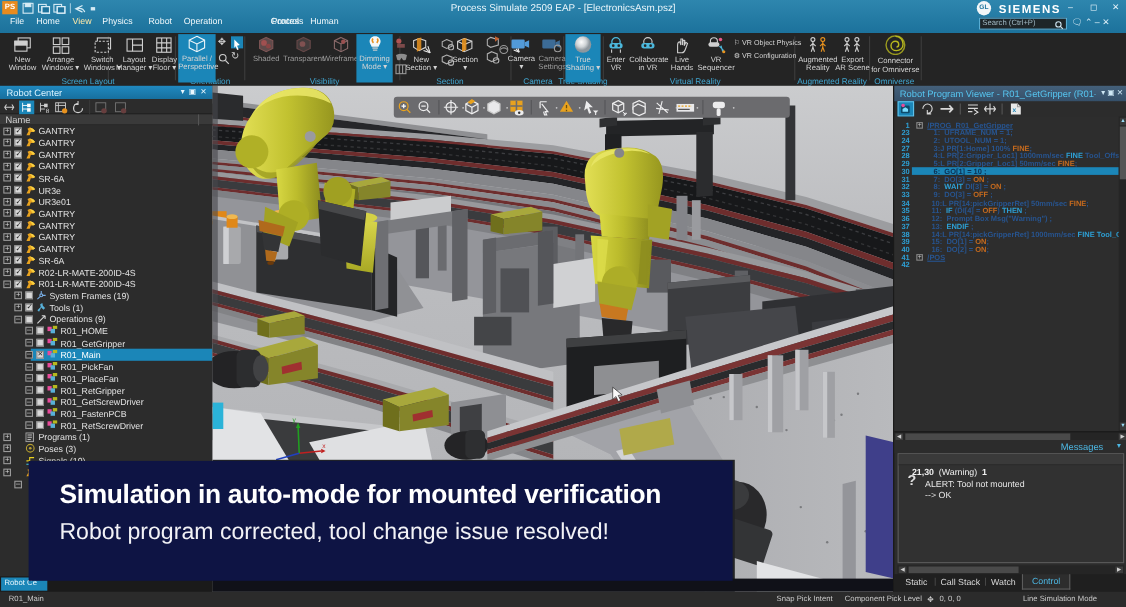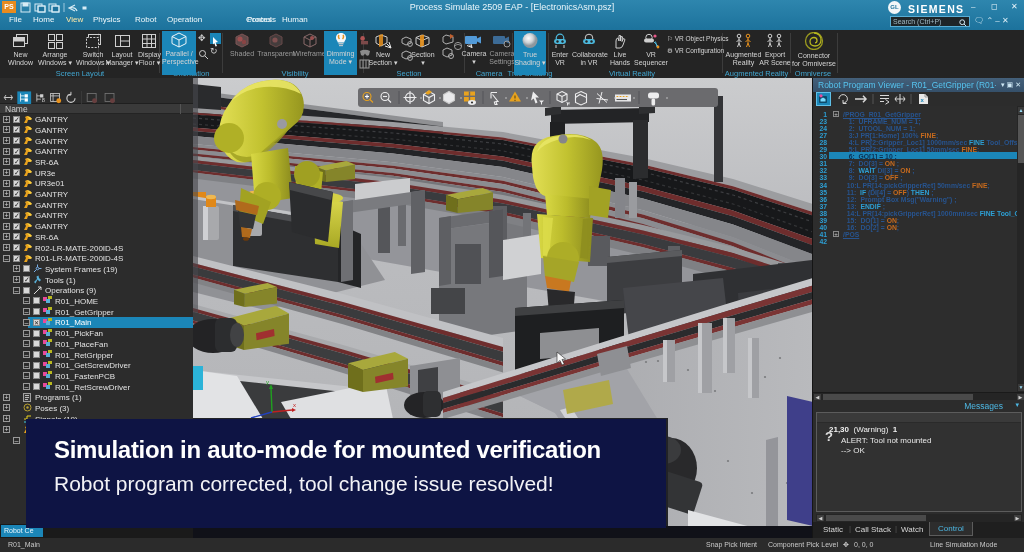--- a/index.html
+++ b/index.html
@@ -606,20 +606,22 @@
         <circle cx="247" cy="20" r="0.8" fill="#c8c8ca"></circle>
         <circle cx="268" cy="20" r="0.8" fill="#c8c8ca"></circle>
         <circle cx="313" cy="20" r="0.8" fill="#c8c8ca"></circle>
         <circle cx="334" cy="20" r="0.8" fill="#c8c8ca"></circle>
         <circle cx="422" cy="20" r="0.8" fill="#c8c8ca"></circle>
         <circle cx="441" cy="20" r="0.8" fill="#c8c8ca"></circle>
         <circle cx="474" cy="20" r="0.8" fill="#c8c8ca"></circle>
         <path d="M364,274 L364,285 L367,282.5 L369,287 L371.3,286 L369,281.5 L372.6,281 Z" fill="#f8f8f8" stroke="#222" stroke-width="0.6"></path>
       </svg></div>
 <div class="abs" id="lpanel">
+<div class="abs" id="lphead"><span style="margin-left:6px;line-height:12px;font-size:8.5px;">Robot Center</span>
+ <span style="position:absolute;right:5px;top:0;line-height:12px;font-size:7px;color:#eaf8ff;">▾ &nbsp;▣&nbsp; ✕</span></div>
 <div class="abs" id="lptool">
  <svg class="abs" style="left:2px;top:1px;" width="172" height="13" viewBox="0 0 210 16">
   <g stroke="#cfcfcf" fill="none">
    <path d="M2 8 L12 8 M4 5 L2 8 L4 11 M10 5 L12 8 L10 11" stroke-width="1.2"></path>
    <rect x="18" y="0.5" width="17" height="16" fill="#1b86b8" stroke="none"></rect>
    <path d="M22 3 L22 13 M22 6 L27 6 M22 10 L27 10" stroke="#fff"></path>
             <rect x="27" y="4" width="4" height="4" fill="#fff" stroke="none"></rect>
             <rect x="27" y="9" width="4" height="4" fill="#fff" stroke="none"></rect>
    <path d="M42 3 L42 13 M42 6 L47 6 M42 10 L47 10"></path>
             <rect x="46" y="4" width="4" height="4" fill="#cfcfcf" stroke="none"></rect>

